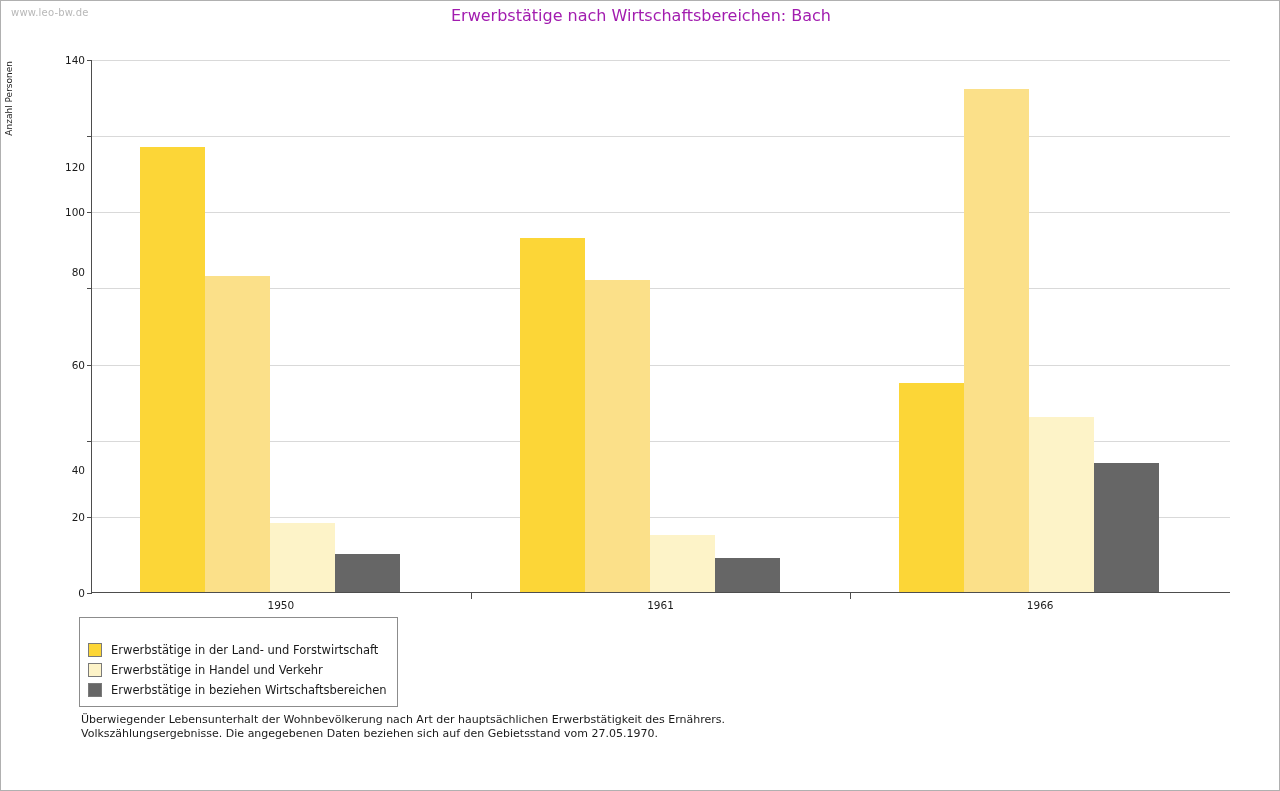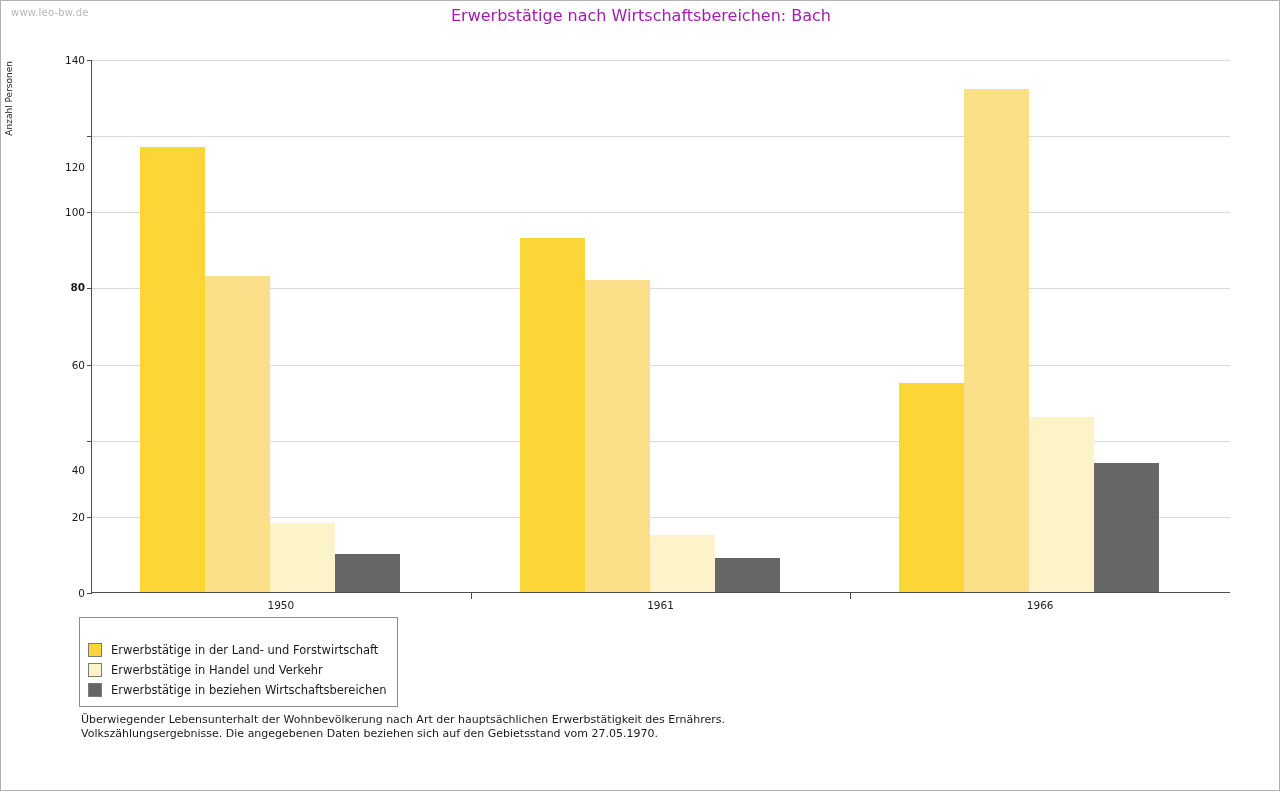--- a/index.html
+++ b/index.html
@@ -161,21 +161,21 @@
 
   <div id="chart-title">Erwerbstätige nach Wirtschaftsbereichen: Bach</div>
 
   <div id="ylabel">Anzahl Personen</div>
 
   <div id="ytick-labels">
       <div class="ytick-label" style="top: 533px;">0</div>
       <div class="ytick-label" style="top: 456.857px;">20</div>
       <div class="ytick-label" style="top: 380.714px; margin-top: 29px;">40</div>
       <div class="ytick-label" style="top: 304.571px;">60</div>
-      <div class="ytick-label" style="top: 227px; font-weight: bold;">80</div>
+      <div class="ytick-label" style="top: 212px;">80</div>
       <div class="ytick-label" style="top: 152.286px;">100</div>
       <div class="ytick-label" style="top: 76.1429px; margin-top: 31px;">120</div>
       <div class="ytick-label" style="top: 0px;">140</div>
     </div>
 
   <div id="plot">
       <div class="tickmark" style="top: 533px;"></div>
       <div class="gridline" style="top: 456.857px;"></div>
       <div class="tickmark" style="top: 456.857px;"></div>
       <div class="gridline" style="top: 380.714px;"></div>

